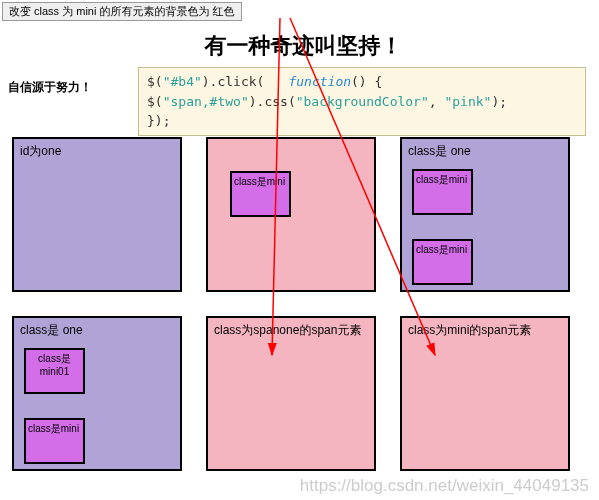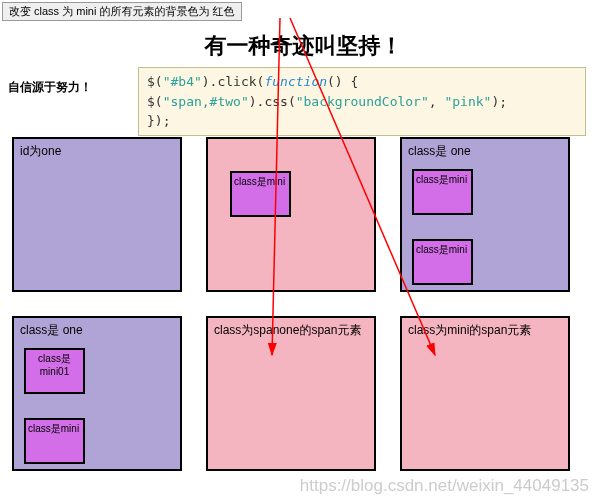--- a/index.html
+++ b/index.html
@@ -3,21 +3,21 @@
 <meta charset="utf-8">
 <style>
   * { box-sizing: border-box; margin: 0; padding: 0; }
   body { font-family: "Microsoft YaHei", Arial, sans-serif; font-size: 12px; width: 599px; height: 500px; background: #fff; position: relative; }
   .top-buttons { padding: 2px; display: flex; gap: 4px; }
   .btn { background: #efefef; border: 1px solid #999; font-size: 11px; padding: 1px 6px; cursor: pointer; font-family: inherit; }
   .heading { font-size: 22px; font-weight: bold; margin: 8px 0 6px 8px; text-align: center; }
   .sub-row { margin-left: 8px; position: relative; height: 70px; }
   .sub-label { font-size: 12px; font-weight: bold; display: inline-block; vertical-align: top; margin-top: 12px; }
   .code-box { position: absolute; left: 130px; top: 0; width: 448px; background: #fdf6e3; border: 1px solid #bfbf8f; font-family: Consolas, monospace; font-size: 13px; padding: 4px 8px; line-height: 1.5; color: #333; }
-  .code-kw { color: #268bd2; font-style: italic; }
+  .code-kw { color: #268bd2; font-style: italic; margin-left: 24px; }
   .code-str { color: #2aa198; }
   .grid { display: flex; flex-wrap: wrap; gap: 24px; padding: 0 12px; border-radius: 20px; }
   .box { width: 170px; height: 155px; border: 2px solid #000; padding: 4px 6px; font-size: 12px; position: relative; }
   .box.purple { background: #b0a4d6; }
   .box.pink { background: #f5b5c0; }
   .mini { width: 61px; height: 46px; border: 2px solid #000; background: #d36ee8; font-size: 10px; padding: 2px; position: absolute; }
   svg.arrows { position: absolute; top: 0; left: 0; width: 599px; height: 500px; pointer-events: none; }
   .watermark { position: absolute; right: 10px; bottom: 4px; color: #ccc; font-size: 17px; }
 </style>
 </head>

